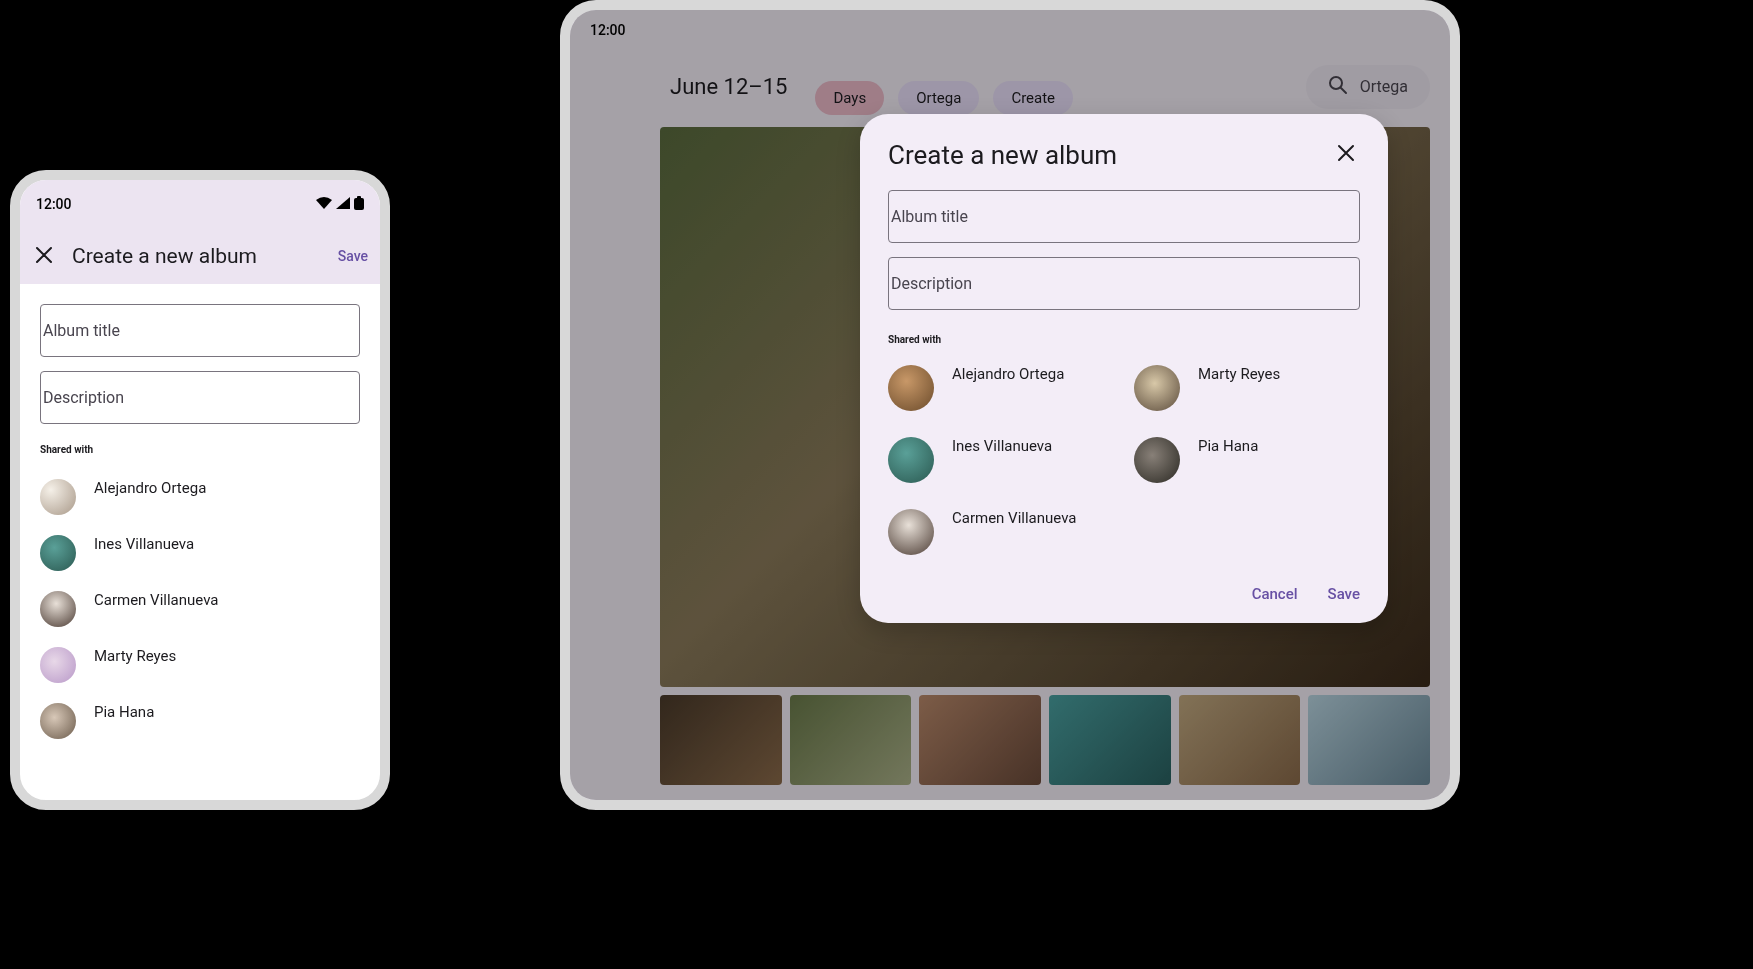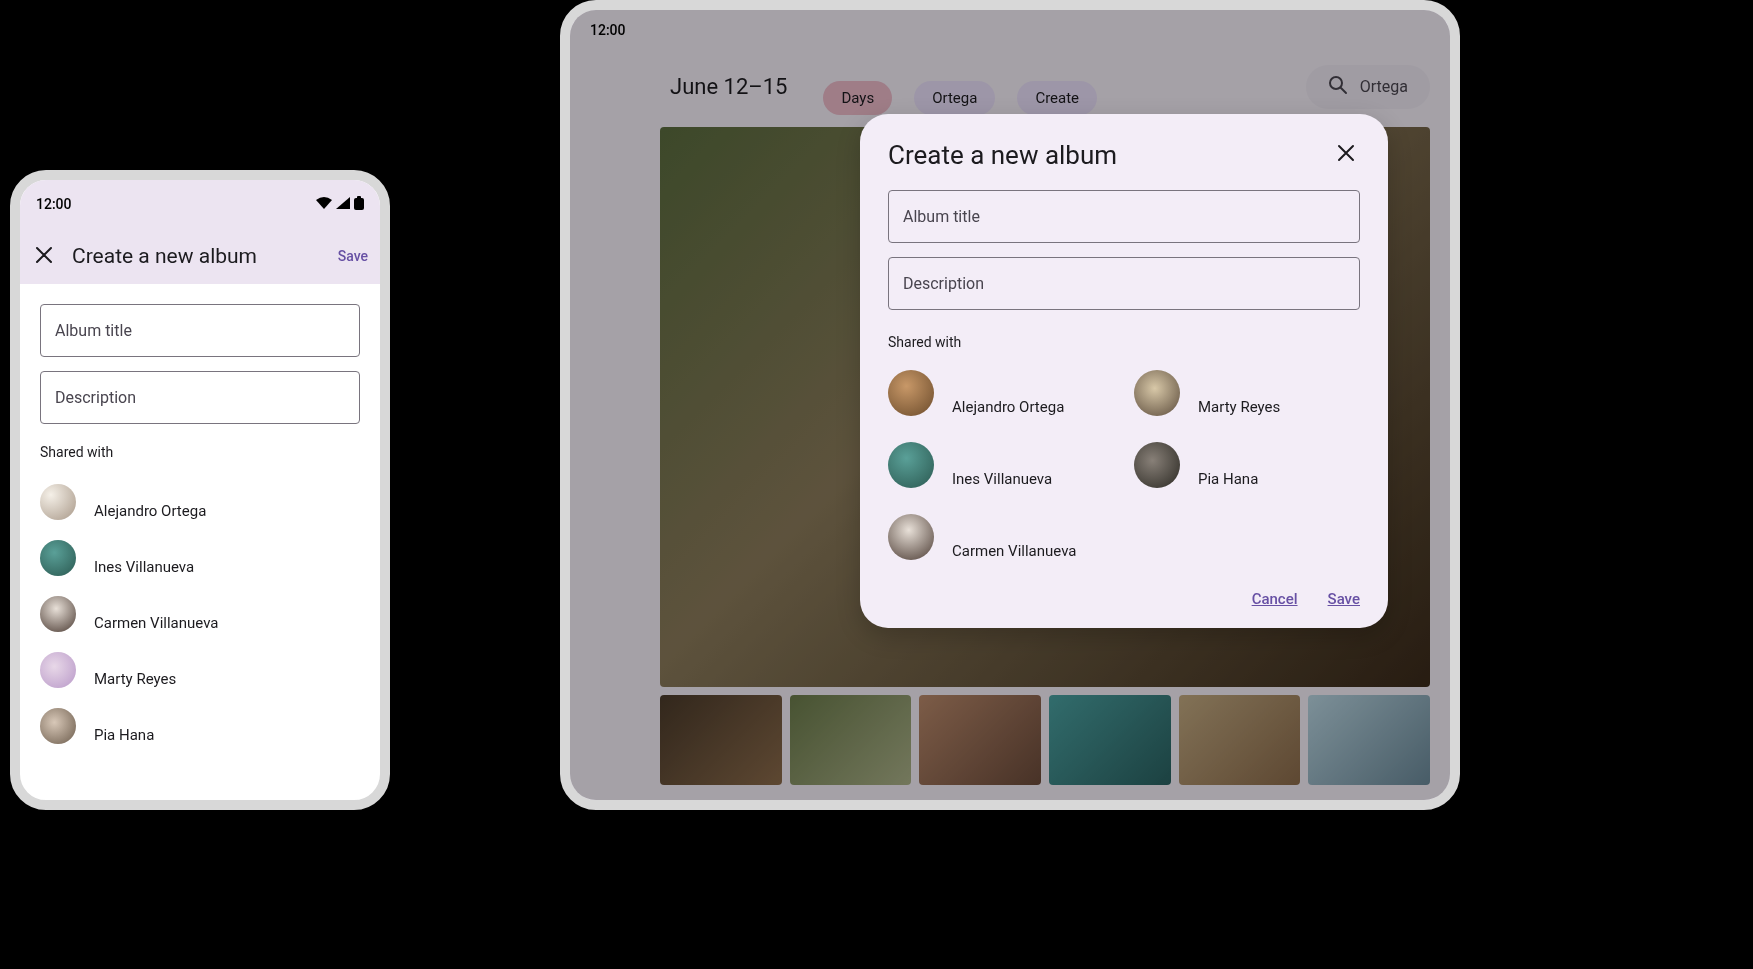--- a/index.html
+++ b/index.html
@@ -43,28 +43,28 @@
     padding: 0 12px;
     gap: 16px;
   }
   .phone-header .close-x { font-size: 22px; font-weight: 500; cursor: pointer; width: 24px; text-align: center; }
   .phone-header .title { font-size: 21px; font-weight: 400; flex: 1; color: #1c1b1f; }
   .phone-header .save { color: #6750a4; font-size: 14px; font-weight: 500; cursor: pointer; }
   .phone-body { padding: 20px 20px 0 20px; background: #fff; }
   .field {
     border: 1px solid #79747e;
     border-radius: 4px;
-    padding: 16px 14px;
+    padding: 16px 2px;
     font-size: 16px;
     color: #49454f;
     margin-bottom: 14px;
     background: #fff;
   }
-  .section-label { font-size: 14px; color: #1c1b1f; font-weight: 400; margin: 20px 0 14px 0; }
-  .person-row { display: flex; align-items: flex-end; gap: 18px; padding: 10px 0; }
+  .section-label { font-size: 10px; color: #1c1b1f; font-weight: 700; margin: 20px 0 14px 0; }
+  .person-row { display: flex; align-items: flex-start; gap: 18px; padding: 10px 0; }
   .avatar {
     width: 36px; height: 36px; border-radius: 50%;
     background: #ccc; flex: 0 0 auto;
   }
   .person-name { font-size: 15px; color: #1c1b1f; }
 
   
   .tablet-frame {
     position: absolute;
     left: 560px;
@@ -79,21 +79,21 @@
   .scrim {
     position: absolute; inset: 0;
     background: rgba(0,0,0,0.32);
     pointer-events: none;
   }
   .tablet-status {
     height: 40px; display: flex; align-items: center; padding: 0 20px;
     font-size: 14px; font-weight: 500;
   }
   .tablet-topbar {
-    display: flex; align-items: center; gap: 22px; padding: 8px 20px 12px 100px;
+    display: flex; align-items: center; gap: 14px; padding: 8px 20px 12px 100px;
   }
   .date-range { font-size: 22px; color: #1c1b1f; margin-right: 14px; }
   .chip {
     padding: 8px 18px; border-radius: 20px; font-size: 15px;
     background: #e8def8; color: #1c1b1f; margin-top: 23px;
   }
   .chip.active { background: #eab8c8; }
   .search-pill {
     margin-left: auto; display: flex; align-items: center; gap: 12px;
     background: #ece6f0; padding: 10px 22px; border-radius: 28px;
@@ -131,21 +131,21 @@
     display: grid; grid-template-columns: 1fr 1fr; row-gap: 14px; column-gap: 20px;
     margin-top: 6px;
   }
   .dialog-people .person-row { padding: 6px 0; }
   .dialog-people .avatar { width: 46px; height: 46px; }
   .dialog-actions {
     display: flex; justify-content: flex-end; gap: 30px;
     margin-top: 24px;
     font-size: 15px; font-weight: 500; color: #6750a4;
   }
-  .dialog-actions span { cursor: pointer; text-decoration: underline; }
+  .dialog-actions span { cursor: pointer; }
 
   
   .av1 { background: radial-gradient(circle at 30% 30%, #f5f0e8, #a89888); }
   .av2 { background: radial-gradient(circle at 40% 35%, #5aa098, #2a5850); }
   .av3 { background: radial-gradient(circle at 45% 35%, #e8e0d8, #4a3a32); }
   .av4 { background: radial-gradient(circle at 40% 40%, #e8d8e8, #b898c8); }
   .av5 { background: radial-gradient(circle at 40% 40%, #d8c8b8, #6a5a4a); }
   .av6 { background: radial-gradient(circle at 40% 35%, #c89868, #6a4a2a); }
   .av7 { background: radial-gradient(circle at 45% 40%, #d8c8a8, #5a4a3a); }
   .av8 { background: radial-gradient(circle at 40% 40%, #888078, #2a2822); }

